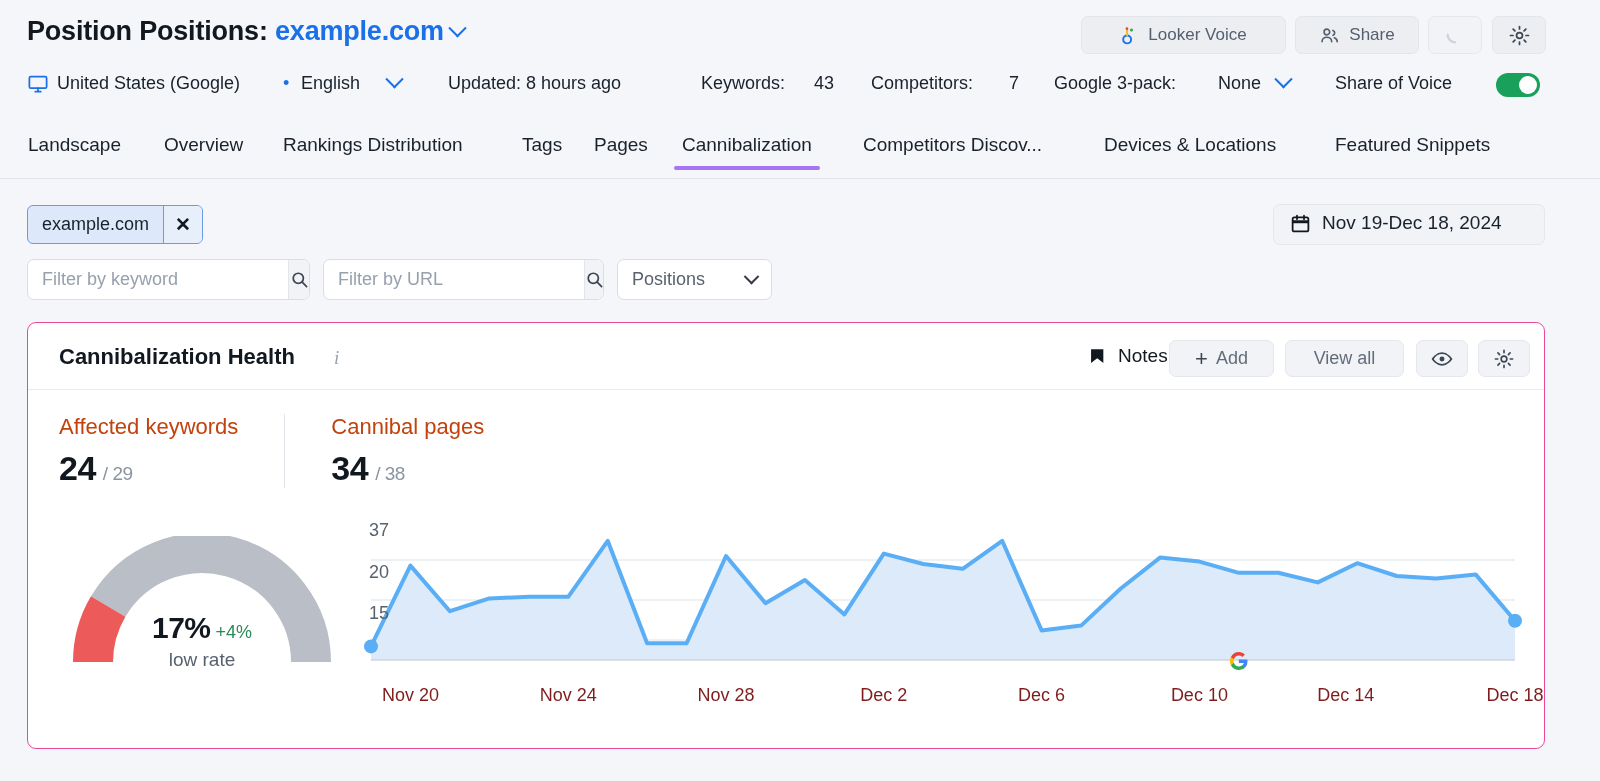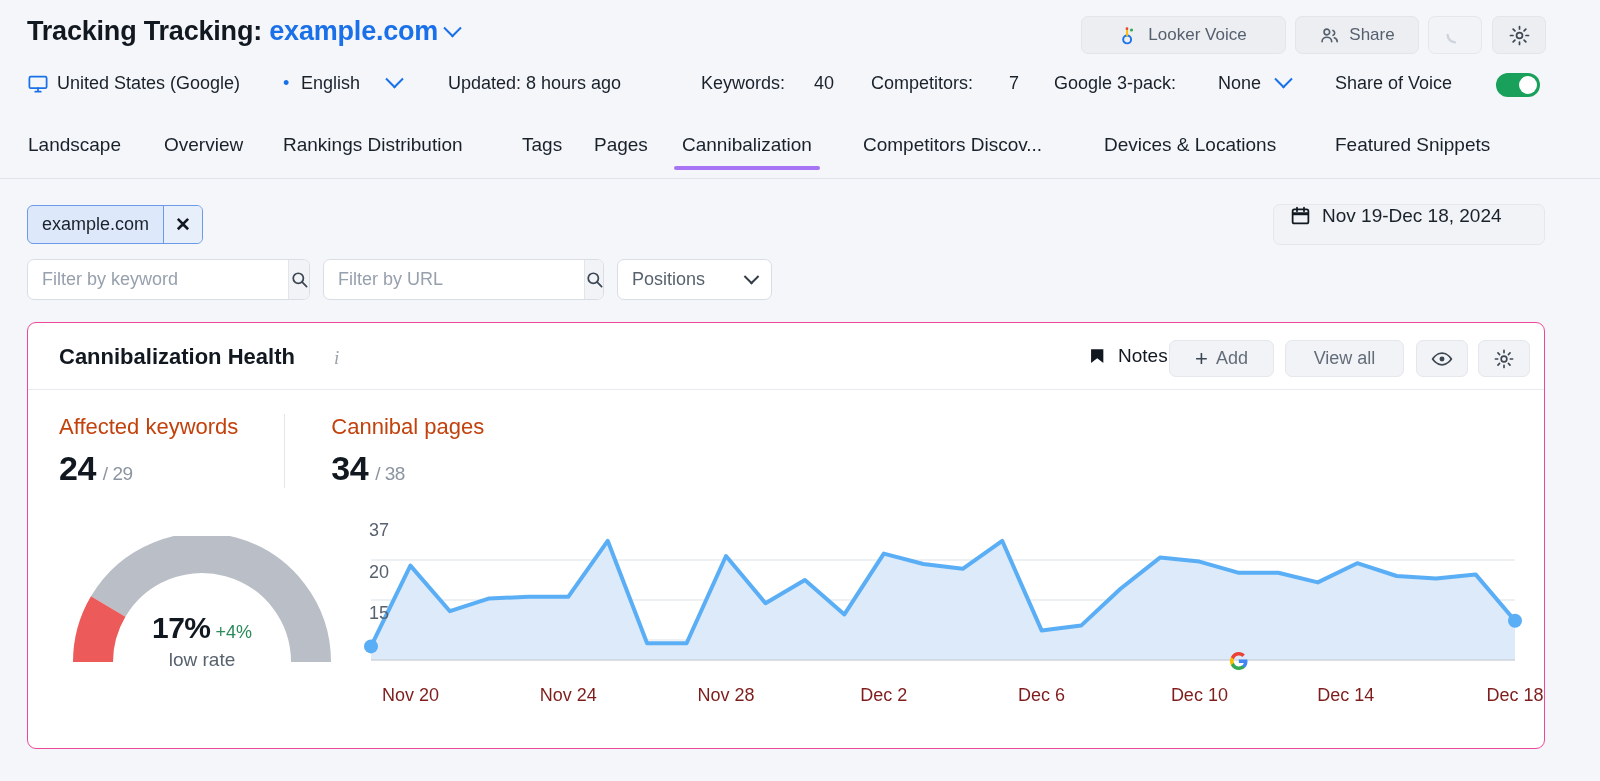--- a/index.html
+++ b/index.html
@@ -67,21 +67,21 @@
   .seldd { position: absolute; left: 617px; top: 259px; width: 155px; height: 41px;
            border: 1px solid #d9dde4; border-radius: 7px; background: #fff;
            display: flex; align-items: center; justify-content: space-between; padding: 0 14px;
            font-size: 18px; color: #6a7embed; cursor: pointer; }
   .seldd span.t { color: #58626f; font-size: 18px; }
   .chev { width: 11px; height: 11px; border-right: 2.4px solid #333b45; border-bottom: 2.4px solid #333b45;
           transform: rotate(45deg) translate(-2px,-2px); }
 
   .daterange { position: absolute; left: 1273px; top: 204px; width: 272px; height: 41px;
                background: #f1f3f6; border: 1px solid #e4e7ec; border-radius: 7px;
-               display: flex; align-items: flex-start; gap: 11px; padding: 0 16px;
+               display: flex; align-items: flex-end; gap: 11px; padding: 10px 16px;
                font-size: 19px; color: #19212b; cursor: pointer; }
 
   
   .card { position: absolute; left: 27px; top: 322px; width: 1518px; height: 427px;
           background: #fff; border: 1px solid #ec4899; border-radius: 9px; }
   .card-hdr { position: relative; height: 67px; border-bottom: 1px solid #e8eaef; }
   .card-title { position: absolute; left: 31px; top: 21px; font-size: 22px; font-weight: bold; }
   .info-i { position: absolute; left: 306px; top: 24px; font-size: 19px; color: #9aa2ae;
             font-style: italic; font-family: "Liberation Serif", serif; }
   .notes-lbl { position: absolute; left: 1060px; top: 22px; font-size: 19px; display: flex; align-items: center; gap: 10px; }
@@ -113,21 +113,21 @@
   .ylab { position: absolute; right: 1134px; font-size: 18px; color: #58626f; text-align: right; width: 40px; }
   .xlab { position: absolute; top: 157px; font-size: 18px; color: #7f1d1d; white-space: nowrap; }
 </style>
 </head>
 <body>
 
 <div class="page">
 
   <div class="hdr-row1">
     <div class="title">
-      <span>Tracking Tracking:</span>
+      <span>Position Positions:</span>
       <span class="dom">example.com</span>
       <span class="caret"></span>
     </div>
 
     <div class="btn" id="looker">
       <svg width="19" height="19" viewBox="0 0 24 24">
         <circle cx="9" cy="17" r="5" fill="none" stroke="#1a73e8" stroke-width="2.4"></circle>
         <path d="M9 12V5" stroke="#fbbc04" stroke-width="2.4" stroke-linecap="round"></path>
         <circle cx="14.5" cy="5" r="2" fill="#34a853"></circle>
         <circle cx="8.8" cy="3.4" r="1.7" fill="#ea4335"></circle>
@@ -166,21 +166,21 @@
       </svg>
     </span>
     <span class="item lnk" style="left:57px; top:11px;">United States (Google)</span>
     <span class="item" style="left:283px; top:11px; color:#1a70e8;">•</span>
     <span class="item lnk" style="left:301px; top:11px;">English</span>
     <span class="caret" style="position:absolute; left:388px; top:15px;"></span>
 
     <span class="item" style="left:448px; top:11px;">Updated: 8 hours ago</span>
 
     <span class="item" style="left:701px; top:11px;">Keywords:</span>
-    <span class="item num" style="left:814px; top:11px;">40</span>
+    <span class="item num" style="left:814px; top:11px;">43</span>
 
     <span class="item" style="left:871px; top:11px;">Competitors:</span>
     <span class="item num" style="left:1009px; top:11px;">7</span>
 
     <span class="item" style="left:1054px; top:11px;">Google 3-pack:</span>
     <span class="item num" style="left:1218px; top:11px;">None</span>
     <span class="caret" style="position:absolute; left:1277px; top:15px;"></span>
 
     <span class="item" style="left:1335px; top:11px;">Share of Voice</span>
     <span class="toggle"></span>

